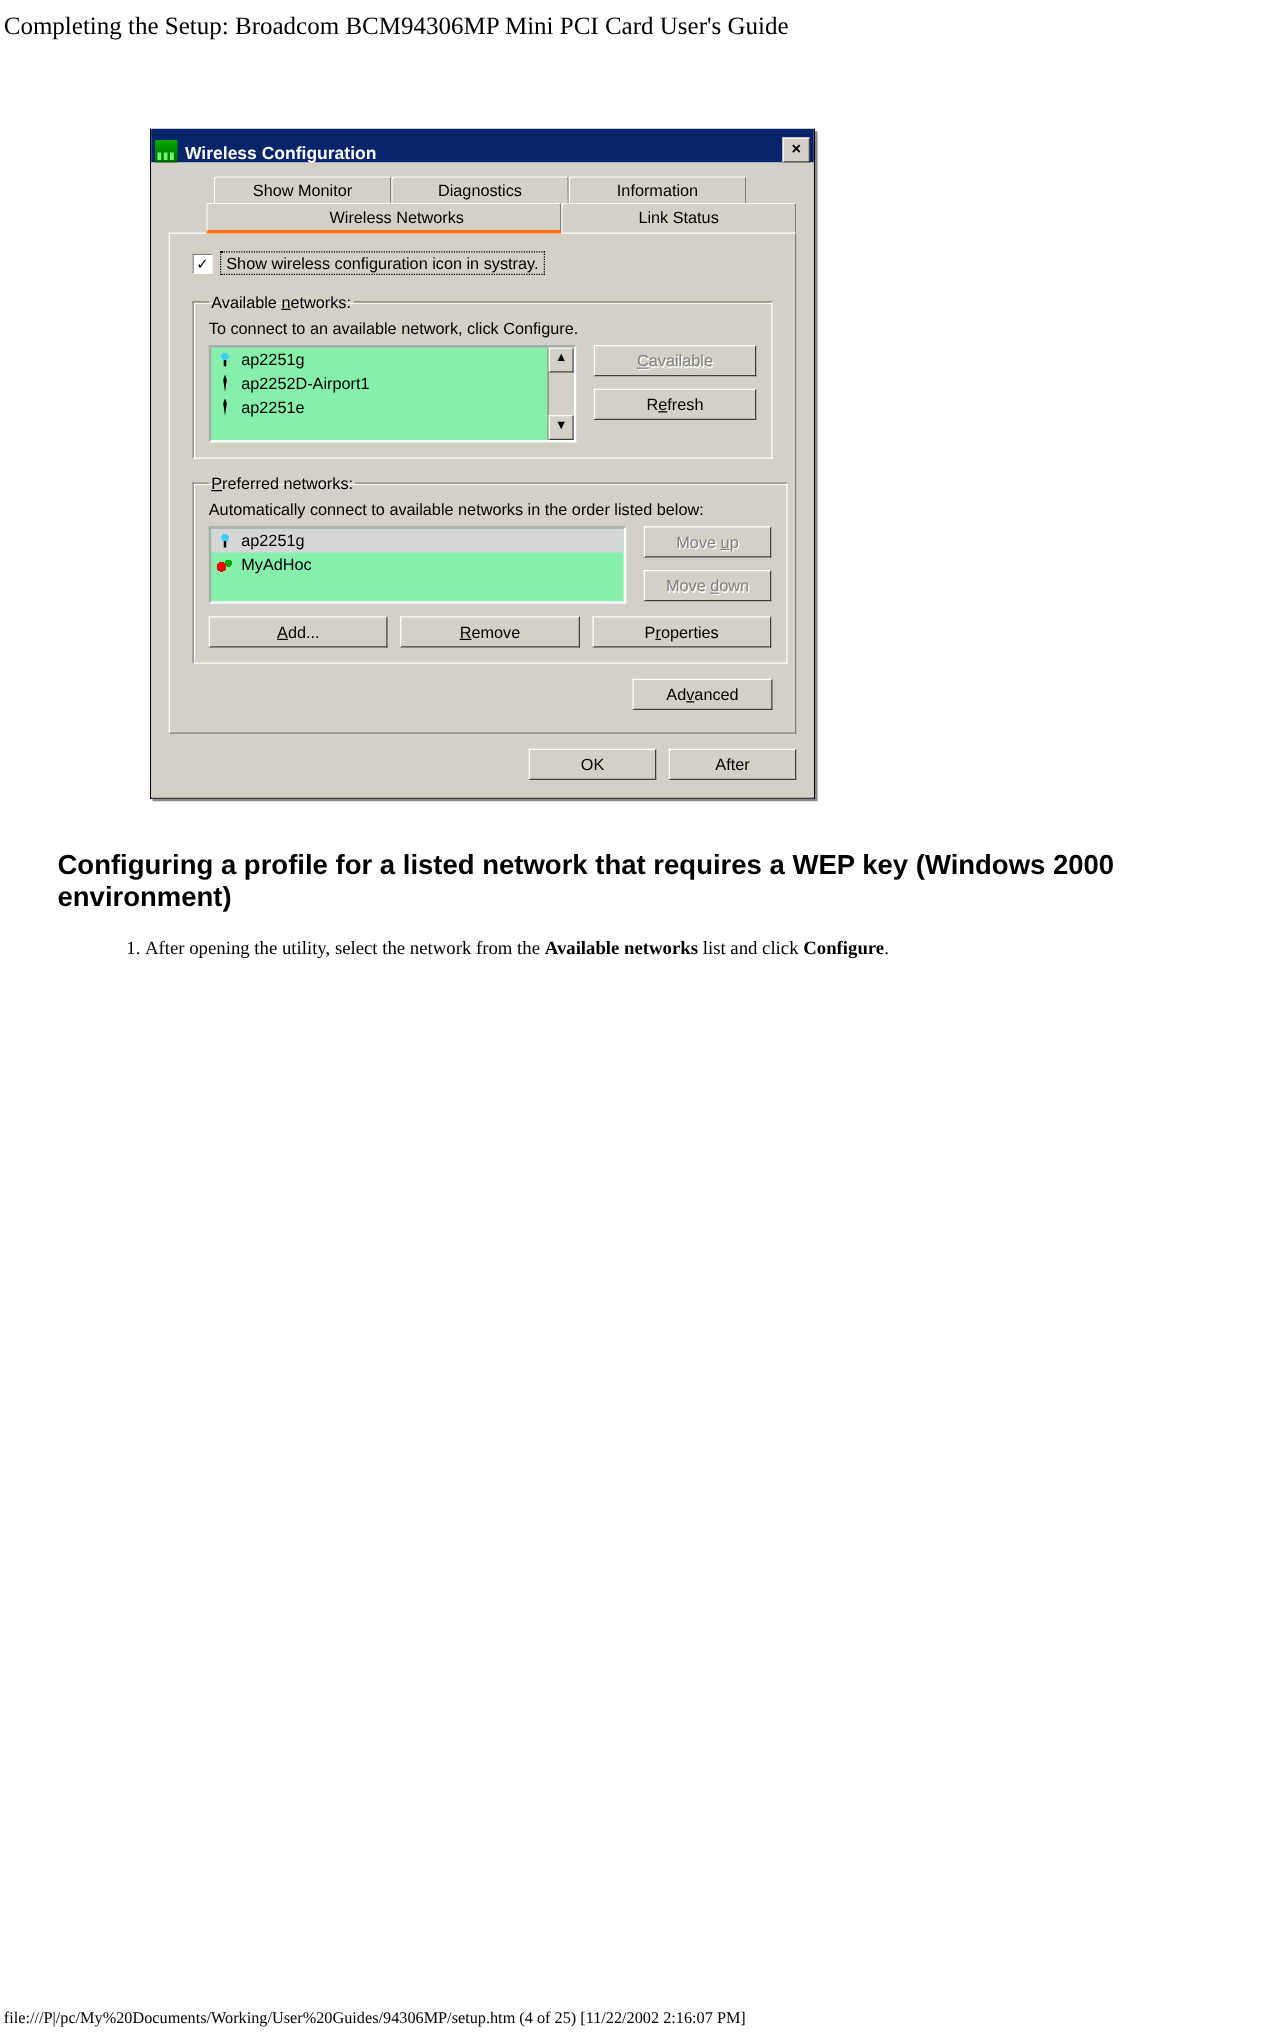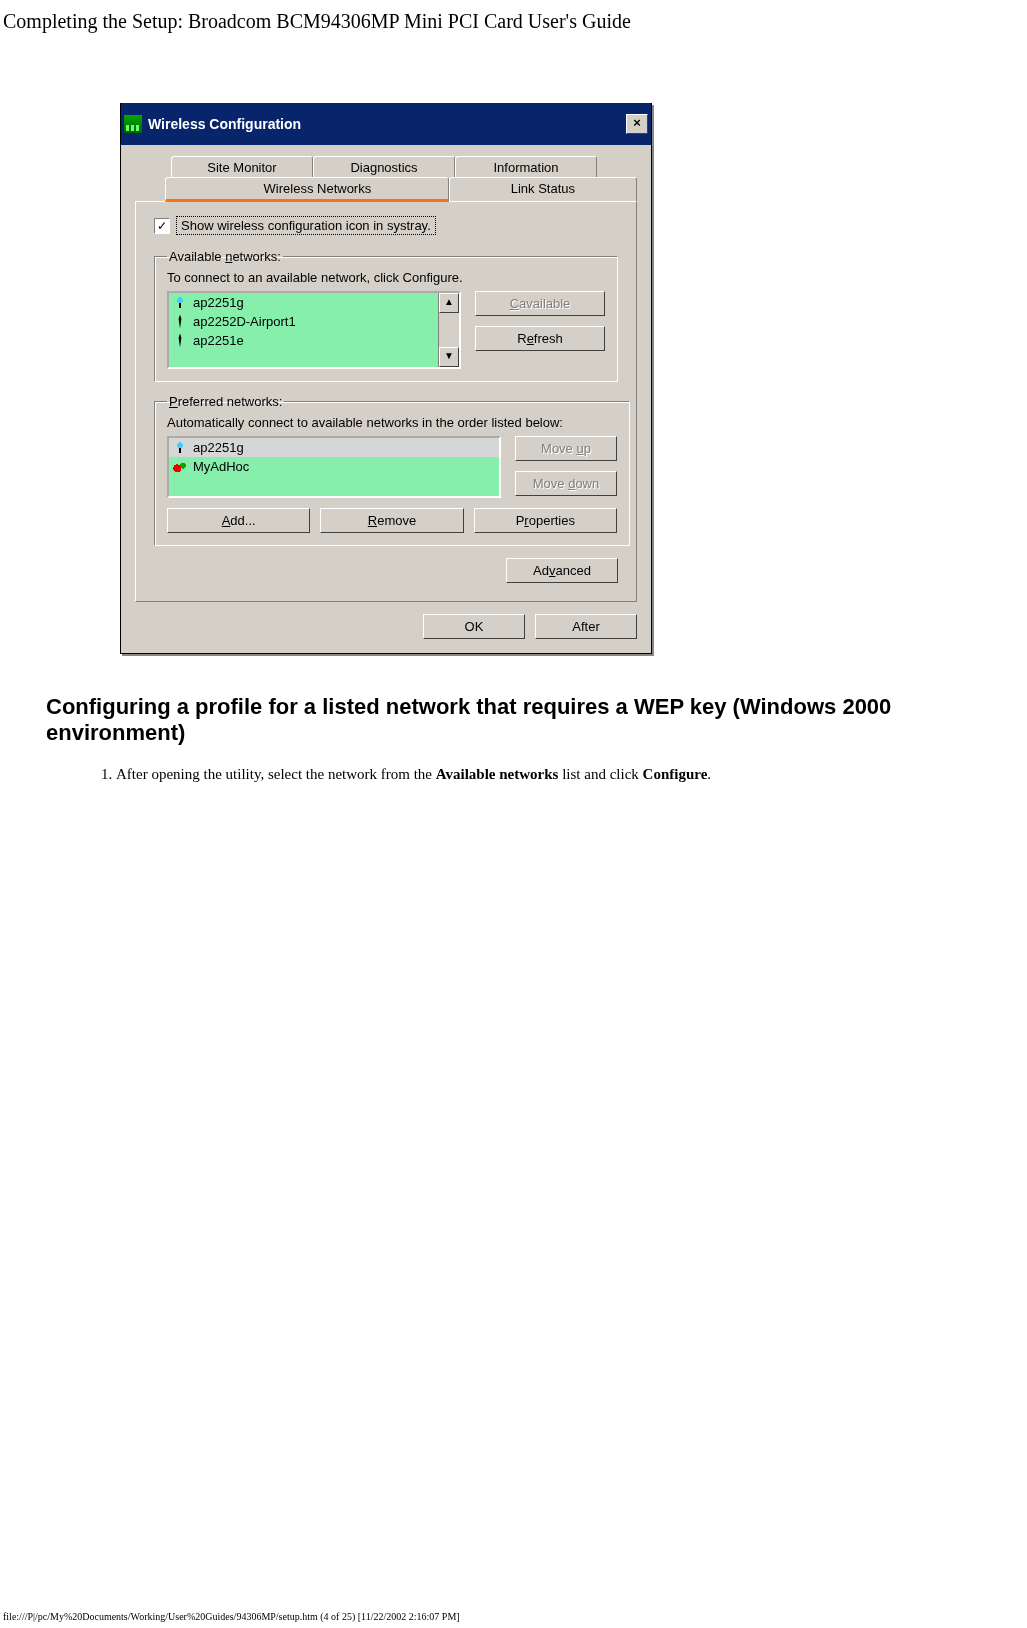--- a/index.html
+++ b/index.html
@@ -21,23 +21,23 @@
   }
   .dialog {
     width: 530px;
     border: 1px solid #000;
     border-top: none;
     box-shadow: 2px 2px 0 #888;
   }
   .titlebar {
     background: #08246b;
     color: #fff;
-    height: 42px;
+    height: 27px;
     display: flex;
-    align-items: center;
+    align-items: flex-end;
     font-family: Tahoma, Arial, sans-serif;
     font-weight: bold;
     font-size: 14px;
     padding: 0 3px;
   }
   .wicon {
     width: 18px; height: 18px;
     background: linear-gradient(#0a0,#060);
     margin-right: 6px;
     position: relative;
@@ -170,41 +170,41 @@
   .btn.disabled { color:#808080; text-shadow:1px 1px 0 #fff;}
   .btn.flex { flex:1; }
   .btnrow { display:flex; gap:10px; margin-top:10px;}
   .btnrow.right { justify-content:flex-end; }
   .bottom-btns { display:flex; gap:10px; justify-content:flex-end; margin-top:12px;}
   .bottom-btns .btn { min-width:100px;}
 
   h3.section { font-family: Arial, sans-serif; font-size:22px; font-weight:bold; margin:40px 0 20px 46px;}
   ol.steps { font-family: Liberation Serif, serif; font-size:15px; margin:0 0 0 86px; padding:0 0 0 30px;}
   ol.steps b { font-weight:bold;}
-  .footer { position:absolute; left:3px; bottom:6px; font-size:10px;font-family:Liberation Serif, serif;}
+  .footer { position:absolute; left:3px; bottom:6px; font-size:13px;font-family:Liberation Serif, serif;}
   .page-container { position:relative; height:1628px;}
 </style>
 </head>
 <body>
 
 <div class="page-container">
 <div class="page">
   <div class="page-header">Completing the Setup: Broadcom BCM94306MP Mini PCI Card User's Guide</div>
 
   <div class="dialog-wrap">
     <div class="dialog">
       <div class="titlebar">
         <div class="wicon"></div>
         <span>Wireless Configuration</span>
         <div class="close-x">×</div>
       </div>
       <div class="body">
         <div class="tabs">
           <div class="tab-row row1">
-            <div class="tab back">Site Monitor</div>
+            <div class="tab back">Show Monitor</div>
             <div class="tab back">Diagnostics</div>
             <div class="tab back">Information</div>
           </div>
           <div class="tab-row row2">
             <div class="tab front active" style="flex:1.4">Wireless Networks</div>
             <div class="tab front">Link Status</div>
           </div>
         </div>
 
         <div class="panel">

